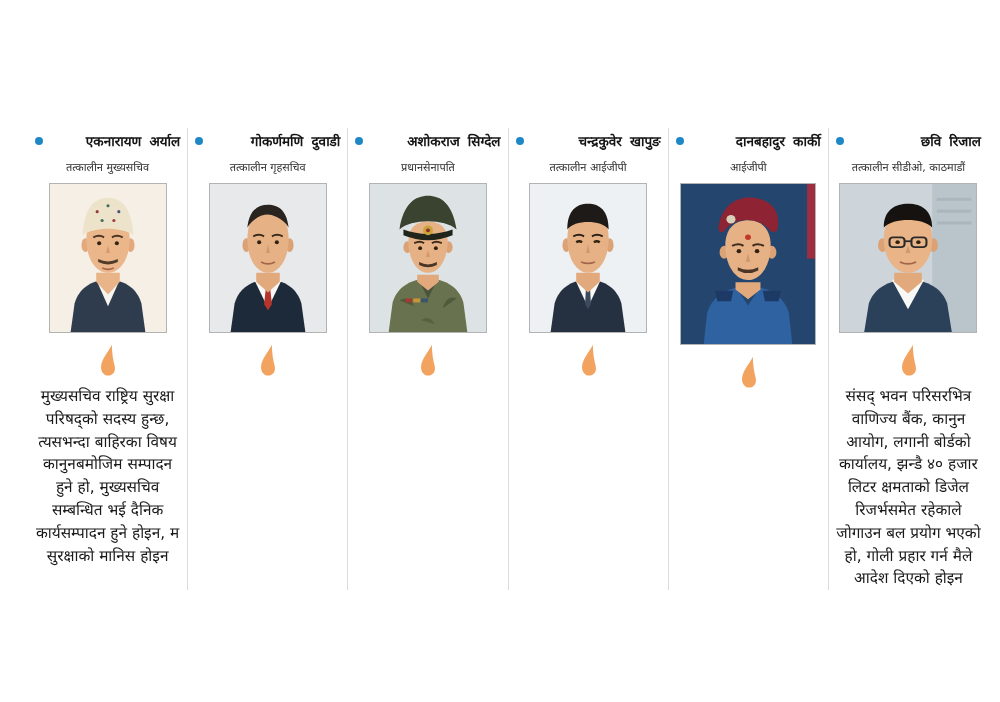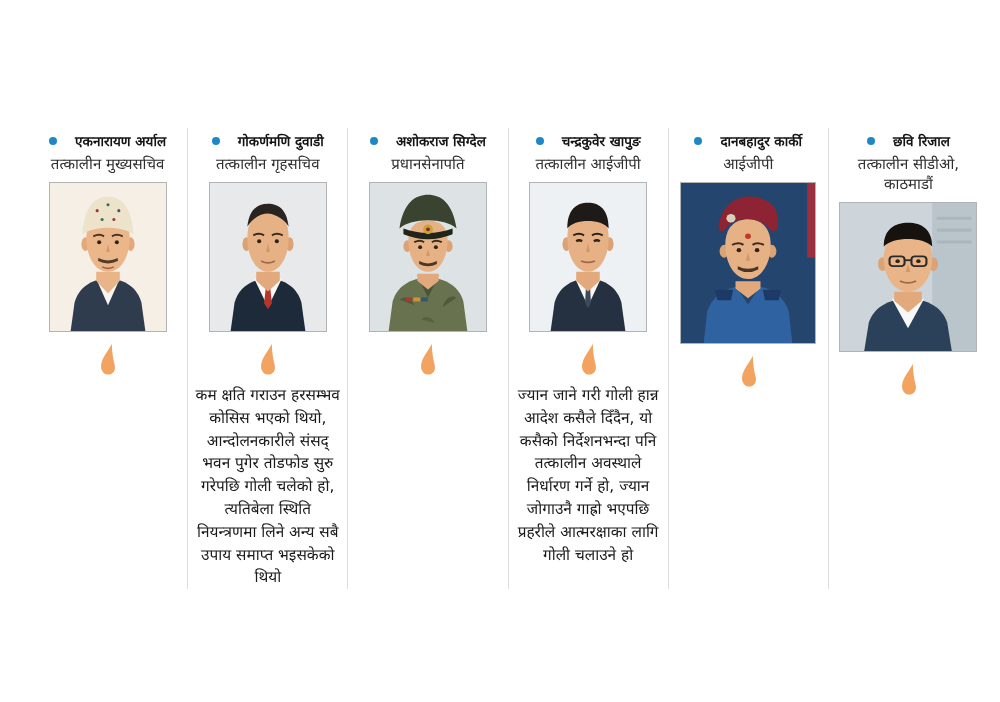--- a/index.html
+++ b/index.html
@@ -10,24 +10,24 @@
     --role-color:#2e2e2e;
     --text-color:#191919;
   }
   *{margin:0;padding:0;box-sizing:border-box;}
   html,body{background:#ffffff;}
   body{font-family:"DejaVu Sans","Liberation Sans",sans-serif;}
   .canvas{position:relative;width:1000px;height:702px;background:#fff;margin:0 auto;overflow:hidden;}
   .board{position:absolute;left:28px;top:128px;width:960px;display:flex;}
   .column{flex:1 1 0;min-width:0;padding:4px 7px 0;text-align:center;}
   .column + .column{border-left:1px solid var(--divider-color);}
-  .name-row{display:flex;align-items:center;justify-content:center;gap:18px;}
+  .name-row{display:flex;align-items:center;justify-content:space-between;gap:18px;font-family:Liberation Mono, monospace;}
   .bullet{width:8px;height:8px;border-radius:50%;background:var(--bullet-color);flex:none;}
   .name{font-weight:bold;font-size:13.5px;color:var(--name-color);white-space:nowrap;}
-  .role{font-size:15px;color:var(--role-color);margin-top:3px;}
+  .role{font-size:11px;color:var(--role-color);margin-top:9px;}
   .photo{margin:9px auto 0;border:1px solid #b3b3b3;background:#eee;width:118px;height:150px;}
   .photo.lg{width:136px;height:162px;}
   .photo.wide{width:138px;height:150px;}
   .photo svg{display:block;width:100%;height:100%;}
   .qwrap{margin:11px 0 4px;}
   .qmark{width:19px;height:33px;}
   .qmark path{fill:var(--quote-color);}
   .quote{font-size:15.4px;line-height:1.48;color:var(--text-color);}
 </style>
 </head>
@@ -64,20 +64,21 @@
           <path d="M59 62 L57 70 H61Z" fill="#d79a6d"></path>
           <path d="M49 76 Q59 81 69 76 L69 79 Q59 84 49 79Z" fill="#513c2a"></path>
           <path d="M53 85 Q59 88 65 85" stroke="#a4654a" stroke-width="1.6" fill="none"></path>
         </svg>
       </div>
       <div class="qwrap">
         <svg class="qmark" viewBox="0 0 24 40">
             <path d="M17.5 0 C13 9 5.5 17 4 26 C2.8 33.5 7.5 40 14 39 C19.5 38.2 22.6 33 21 26.5 C19.2 19.5 17.5 10 17.5 0 Z"></path>
           </svg>
       </div>
+      <div class="quote">मुख्यसचिव राष्ट्रिय सुरक्षा परिषद्को सदस्य हुन्छ, त्यसभन्दा बाहिरका विषय कानुनबमोजिम सम्पादन हुने हो, मुख्यसचिव सम्बन्धित भई दैनिक कार्यसम्पादन हुने होइन, म सुरक्षाको मानिस होइन</div>
     </div>
 
     <div class="column">
       <div class="name-row">
         <span class="bullet"></span>
         <span class="name">गोकर्णमणि दुवाडी</span>
       </div>
       <div class="role">तत्कालीन गृहसचिव</div>
       <div class="photo" title="man-in-suit-with-red-tie">
         <svg viewBox="0 0 118 150" preserveAspectRatio="none">
@@ -96,21 +97,20 @@
             <circle cx="68" cy="59" r="2.1" fill="#30220f"></circle>
           <path d="M59 61 L57 70 H61Z" fill="#d1996a"></path>
           <path d="M52 79 Q59 83 66 79" stroke="#a4654a" stroke-width="1.8" fill="none"></path>
         </svg>
       </div>
       <div class="qwrap">
         <svg class="qmark" viewBox="0 0 24 40">
             <path d="M17.5 0 C13 9 5.5 17 4 26 C2.8 33.5 7.5 40 14 39 C19.5 38.2 22.6 33 21 26.5 C19.2 19.5 17.5 10 17.5 0 Z"></path>
           </svg>
       </div>
-      <div class="quote">कम क्षति गराउन हरसम्भव कोसिस भएको थियो, आन्दोलनकारीले संसद् भवन पुगेर तोडफोड सुरु गरेपछि गोली चलेको हो, त्यतिबेला स्थिति नियन्त्रणमा लिने अन्य सबै उपाय समाप्त भइसकेको थियो</div>
     </div>
 
     <div class="column">
       <div class="name-row">
         <span class="bullet"></span>
         <span class="name">अशोकराज सिग्देल</span>
       </div>
       <div class="role">प्रधानसेनापति</div>
       <div class="photo" title="army-general-in-uniform-and-peaked-cap">
         <svg viewBox="0 0 118 150" preserveAspectRatio="none">
@@ -169,21 +169,20 @@
             <path d="M65 59 Q68 57 71 59" stroke="#30220f" stroke-width="2.4" fill="none"></path>
           <path d="M59 61 L57 70 H61Z" fill="#d1996a"></path>
           <path d="M52 79 Q59 82 66 79" stroke="#a4654a" stroke-width="1.8" fill="none"></path>
         </svg>
       </div>
       <div class="qwrap">
         <svg class="qmark" viewBox="0 0 24 40">
             <path d="M17.5 0 C13 9 5.5 17 4 26 C2.8 33.5 7.5 40 14 39 C19.5 38.2 22.6 33 21 26.5 C19.2 19.5 17.5 10 17.5 0 Z"></path>
           </svg>
       </div>
-      <div class="quote">ज्यान जाने गरी गोली हान्न आदेश कसैले दिँदैन, यो कसैको निर्देशनभन्दा पनि तत्कालीन अवस्थाले निर्धारण गर्ने हो, ज्यान जोगाउनै गाह्रो भएपछि प्रहरीले आत्मरक्षाका लागि गोली चलाउने हो</div>
     </div>
 
     <div class="column">
       <div class="name-row">
         <span class="bullet"></span>
         <span class="name">दानबहादुर कार्की</span>
       </div>
       <div class="role">आईजीपी</div>
       <div class="photo lg" title="police-officer-in-maroon-beret">
         <svg viewBox="0 0 118 150" preserveAspectRatio="none">
@@ -242,16 +241,17 @@
             <circle cx="68" cy="59" r="1.9" fill="#30220f"></circle>
           <path d="M59 62 L57 70 H61Z" fill="#d1996a"></path>
           <path d="M52 79 Q59 83 66 79" stroke="#a4654a" stroke-width="1.8" fill="none"></path>
         </svg>
       </div>
       <div class="qwrap">
         <svg class="qmark" viewBox="0 0 24 40">
             <path d="M17.5 0 C13 9 5.5 17 4 26 C2.8 33.5 7.5 40 14 39 C19.5 38.2 22.6 33 21 26.5 C19.2 19.5 17.5 10 17.5 0 Z"></path>
           </svg>
       </div>
+      <div class="quote">संसद् भवन परिसरभित्र वाणिज्य बैंक, कानुन आयोग, लगानी बोर्डको कार्यालय, झन्डै ४० हजार लिटर क्षमताको डिजेल रिजर्भसमेत रहेकाले जोगाउन बल प्रयोग भएको हो, गोली प्रहार गर्न मैले आदेश दिएको होइन</div>
     </div>
 
   </div>
 </div>
 
 </body></html>

